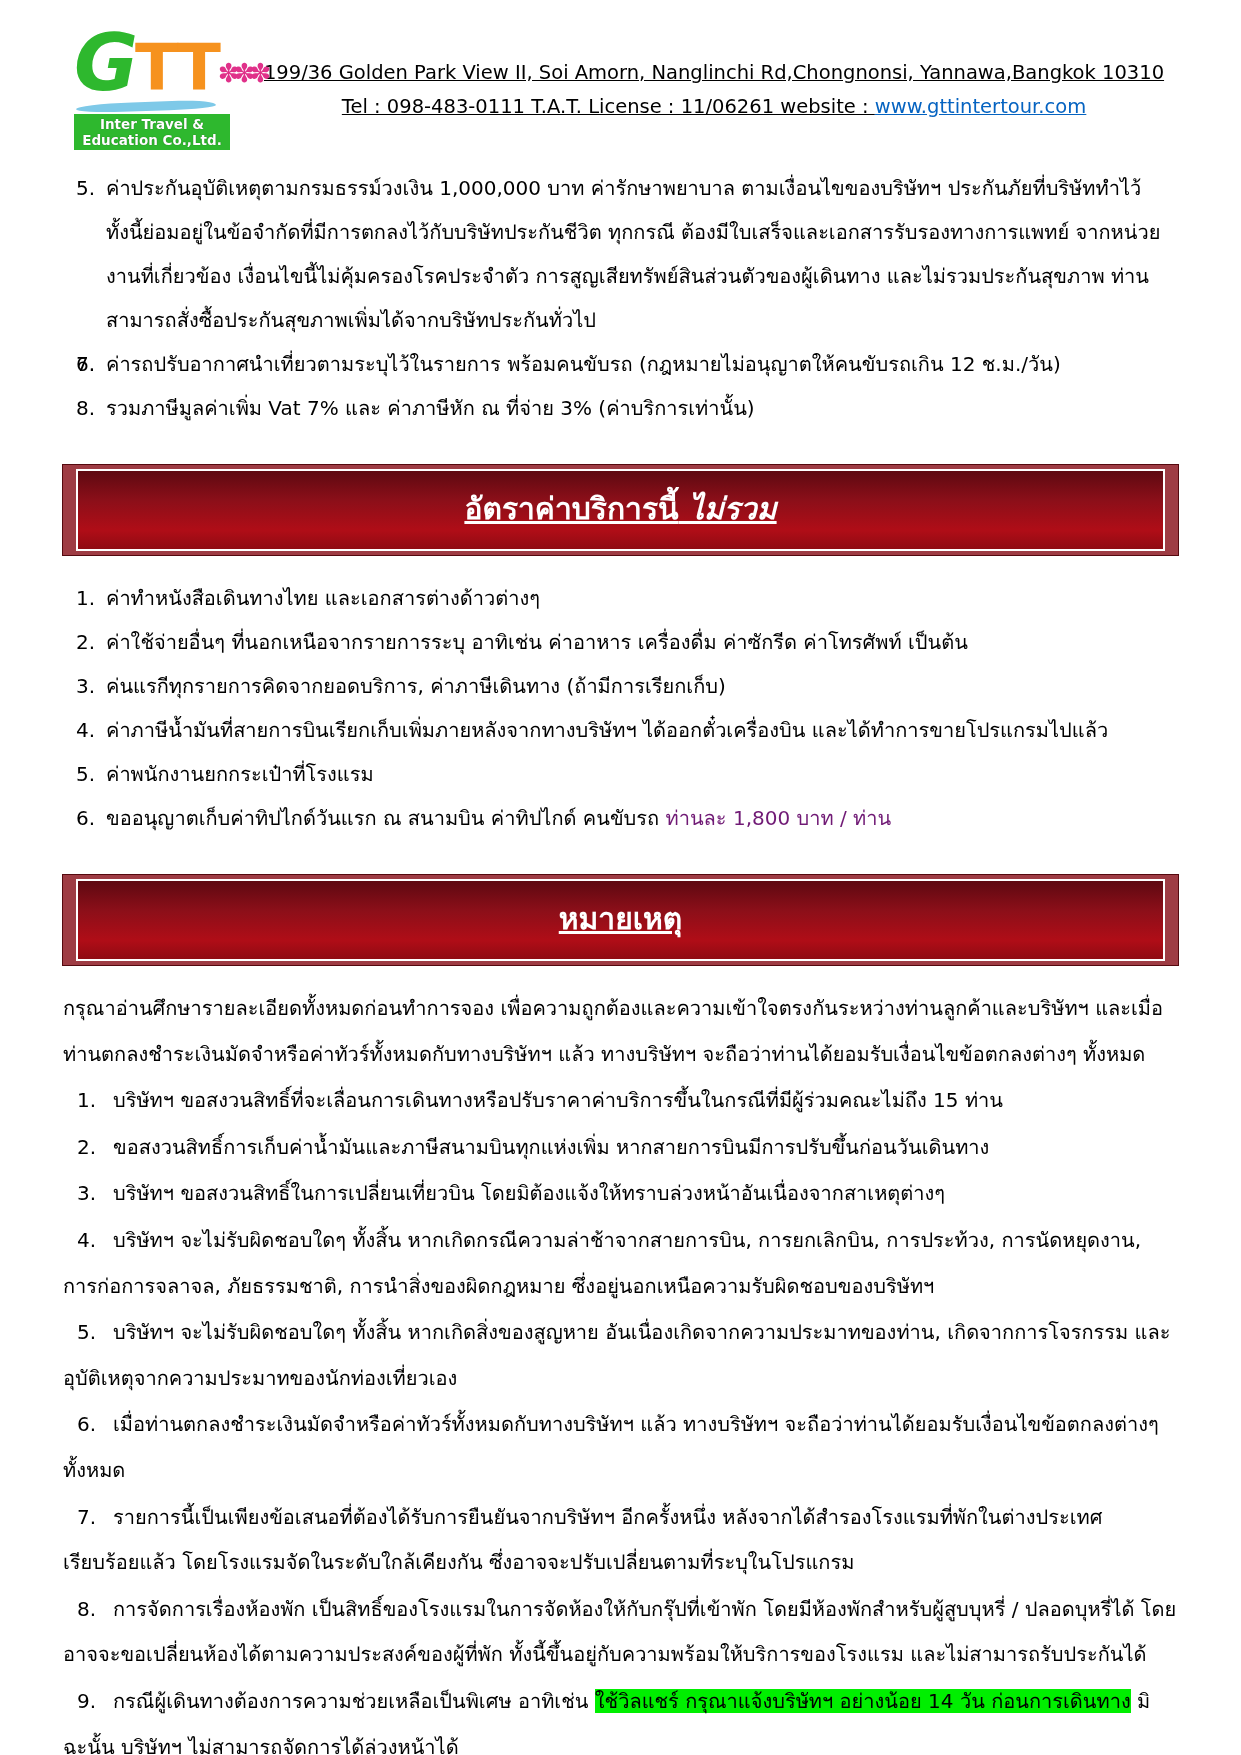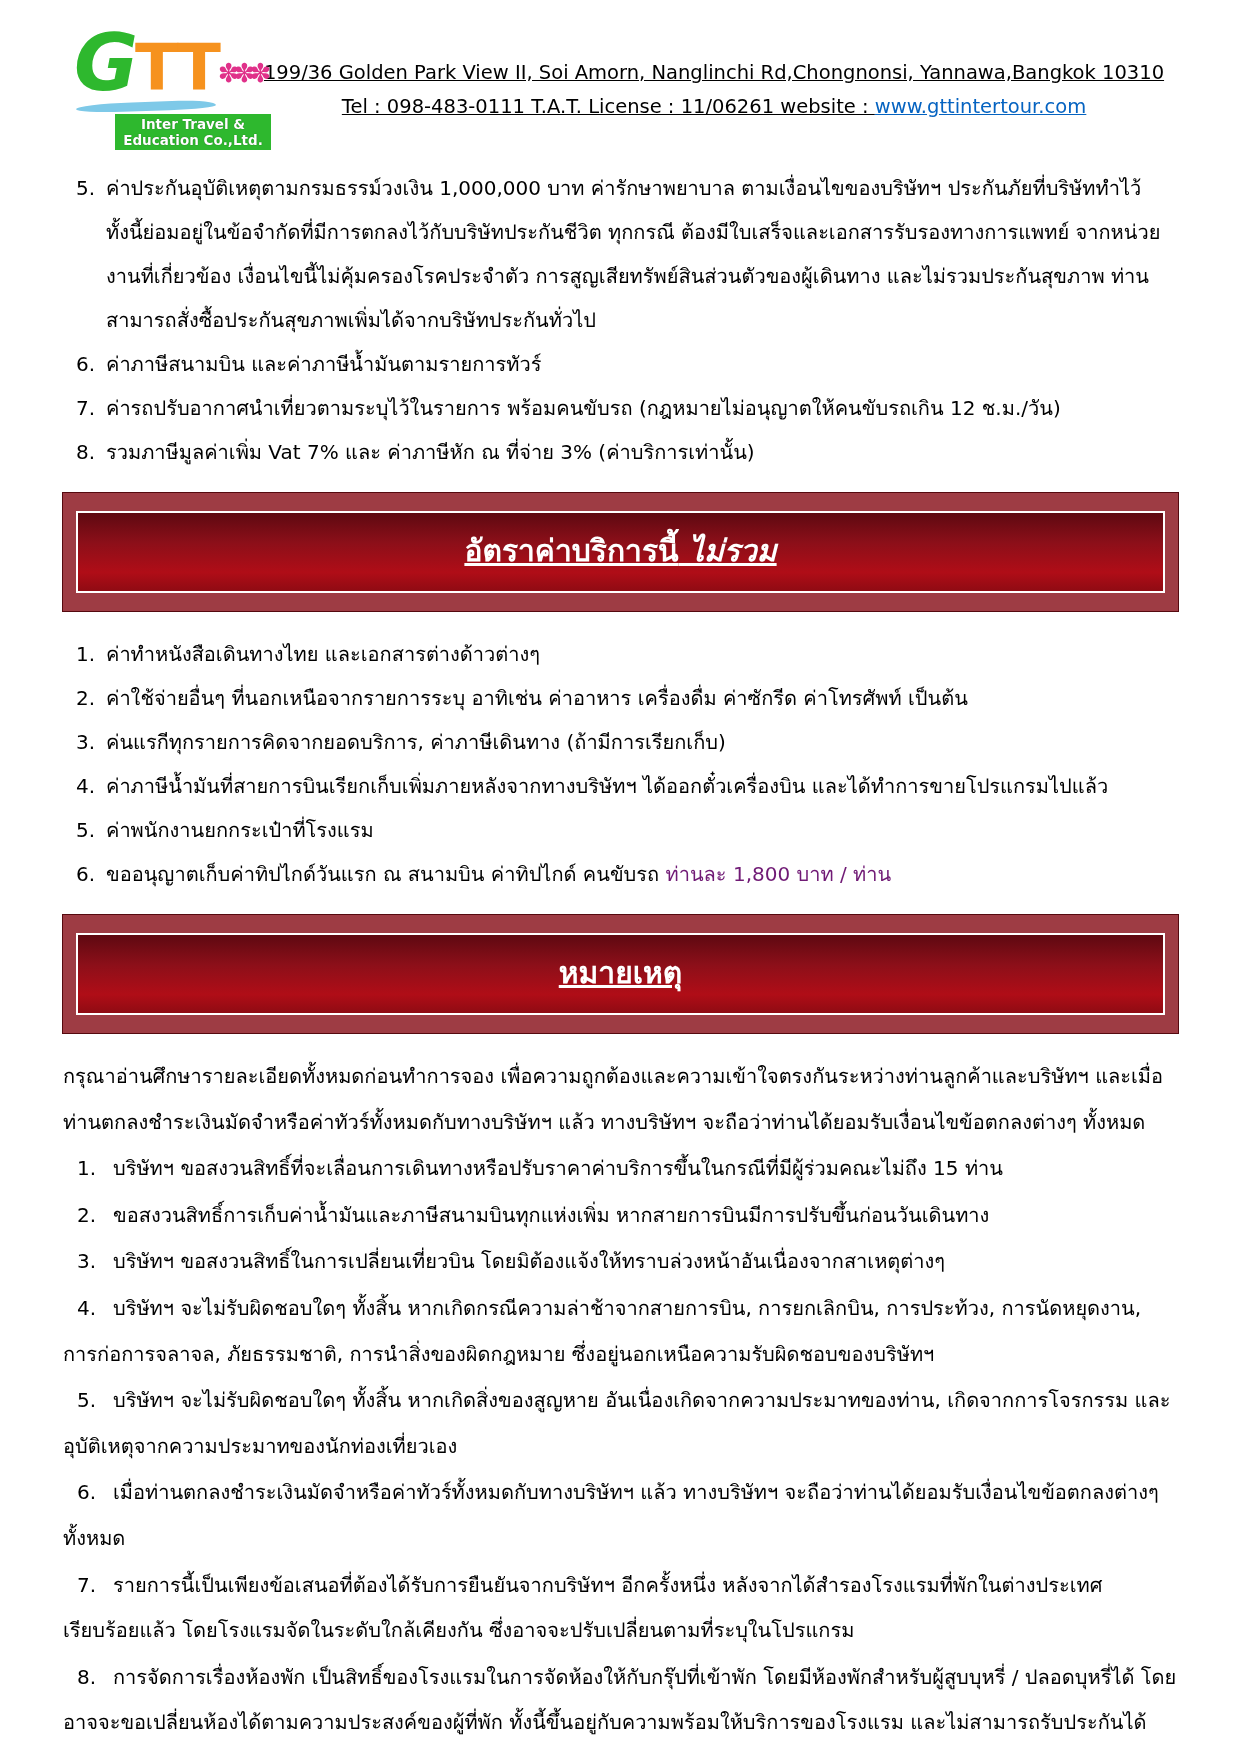--- a/index.html
+++ b/index.html
@@ -18,38 +18,37 @@
   .logo-flowers { color:#e0318a; font-size:26px; letter-spacing:-6px; position:relative; top:-8px; }
   .logo-wave {
     height:9px; width:140px; margin:2px 0 3px 2px;
     background:#7ec9e8; border-radius:60% 40% 50% 50%/80% 90% 60% 70%;
     transform:rotate(-2deg);
   }
   .logo-strip {
     background:#2eb82e; color:#fff; font-weight:bold;
     font-size:13.5px; padding:2px 3px; width:150px; text-align:center;
     text-shadow:0 0 1px #145a14;
-    margin-left:41px;
   }
   .addr { flex:1; text-align:center; font-size:19.5px; line-height:1.75; padding-top:30px;text-decoration:underline; }
   .addr a { color:#0563c1; text-decoration:underline; }
 
   
   .num-list { margin-top:16px; }
   .num-list .item {
     position:relative; padding-left:44px;
     font-size:20px; line-height:2.2;
   }
   .num-list .num { position:absolute; left:14px; }
 
   
   .banner {
-    margin:18px 0 20px 0;
+    margin:34px 0 20px 0;
     background:#9e3c44; border:1px solid #55090f;
-    padding:18px 13px;
+    padding:4px 13px;
   }
   .banner-inner {
     border:2px solid #ffffff; text-align:center; padding:14px 0 17px 0;
     background:linear-gradient(180deg,#5e0911 0%,#8c0f19 38%,#b00d17 76%,#8f0b13 100%);
   }
   .banner-title { color:#ffffff; font-size:30px; font-weight:bold;text-decoration:underline; }
   .banner-title.u { text-decoration:underline; }
   .banner-title .it { font-style:italic; }
 
   
@@ -79,21 +78,20 @@
     </div>
   </div>
 
   <div class="num-list">
     <div class="item">
       <span class="num">5.</span>
       <span>ค่าประกันอุบัติเหตุตามกรมธรรม์วงเงิน 1,000,000 บาท ค่ารักษาพยาบาล ตามเงื่อนไขของบริษัทฯ ประกันภัยที่บริษัททำไว้ ทั้งนี้ย่อมอยู่ในข้อจำกัดที่มีการตกลงไว้กับบริษัทประกันชีวิต ทุกกรณี ต้องมีใบเสร็จและเอกสารรับรองทางการแพทย์ จากหน่วยงานที่เกี่ยวข้อง เงื่อนไขนี้ไม่คุ้มครองโรคประจำตัว การสูญเสียทรัพย์สินส่วนตัวของผู้เดินทาง และไม่รวมประกันสุขภาพ ท่านสามารถสั่งซื้อประกันสุขภาพเพิ่มได้จากบริษัทประกันทั่วไป</span>
     </div>
     <div class="item">
       <span class="num">6.</span>
-      <span>ค่าภาษีสนามบิน และค่าภาษีน้ำมันตามรายการทัวร์</span>
     </div>
     <div class="item">
       <span class="num">7.</span>
       <span>ค่ารถปรับอากาศนำเที่ยวตามระบุไว้ในรายการ พร้อมคนขับรถ (กฎหมายไม่อนุญาตให้คนขับรถเกิน 12 ช.ม./วัน)</span>
     </div>
     <div class="item">
       <span class="num">8.</span>
       <span>รวมภาษีมูลค่าเพิ่ม Vat 7% และ ค่าภาษีหัก ณ ที่จ่าย 3% (ค่าบริการเท่านั้น)</span>
     </div>
   </div>

